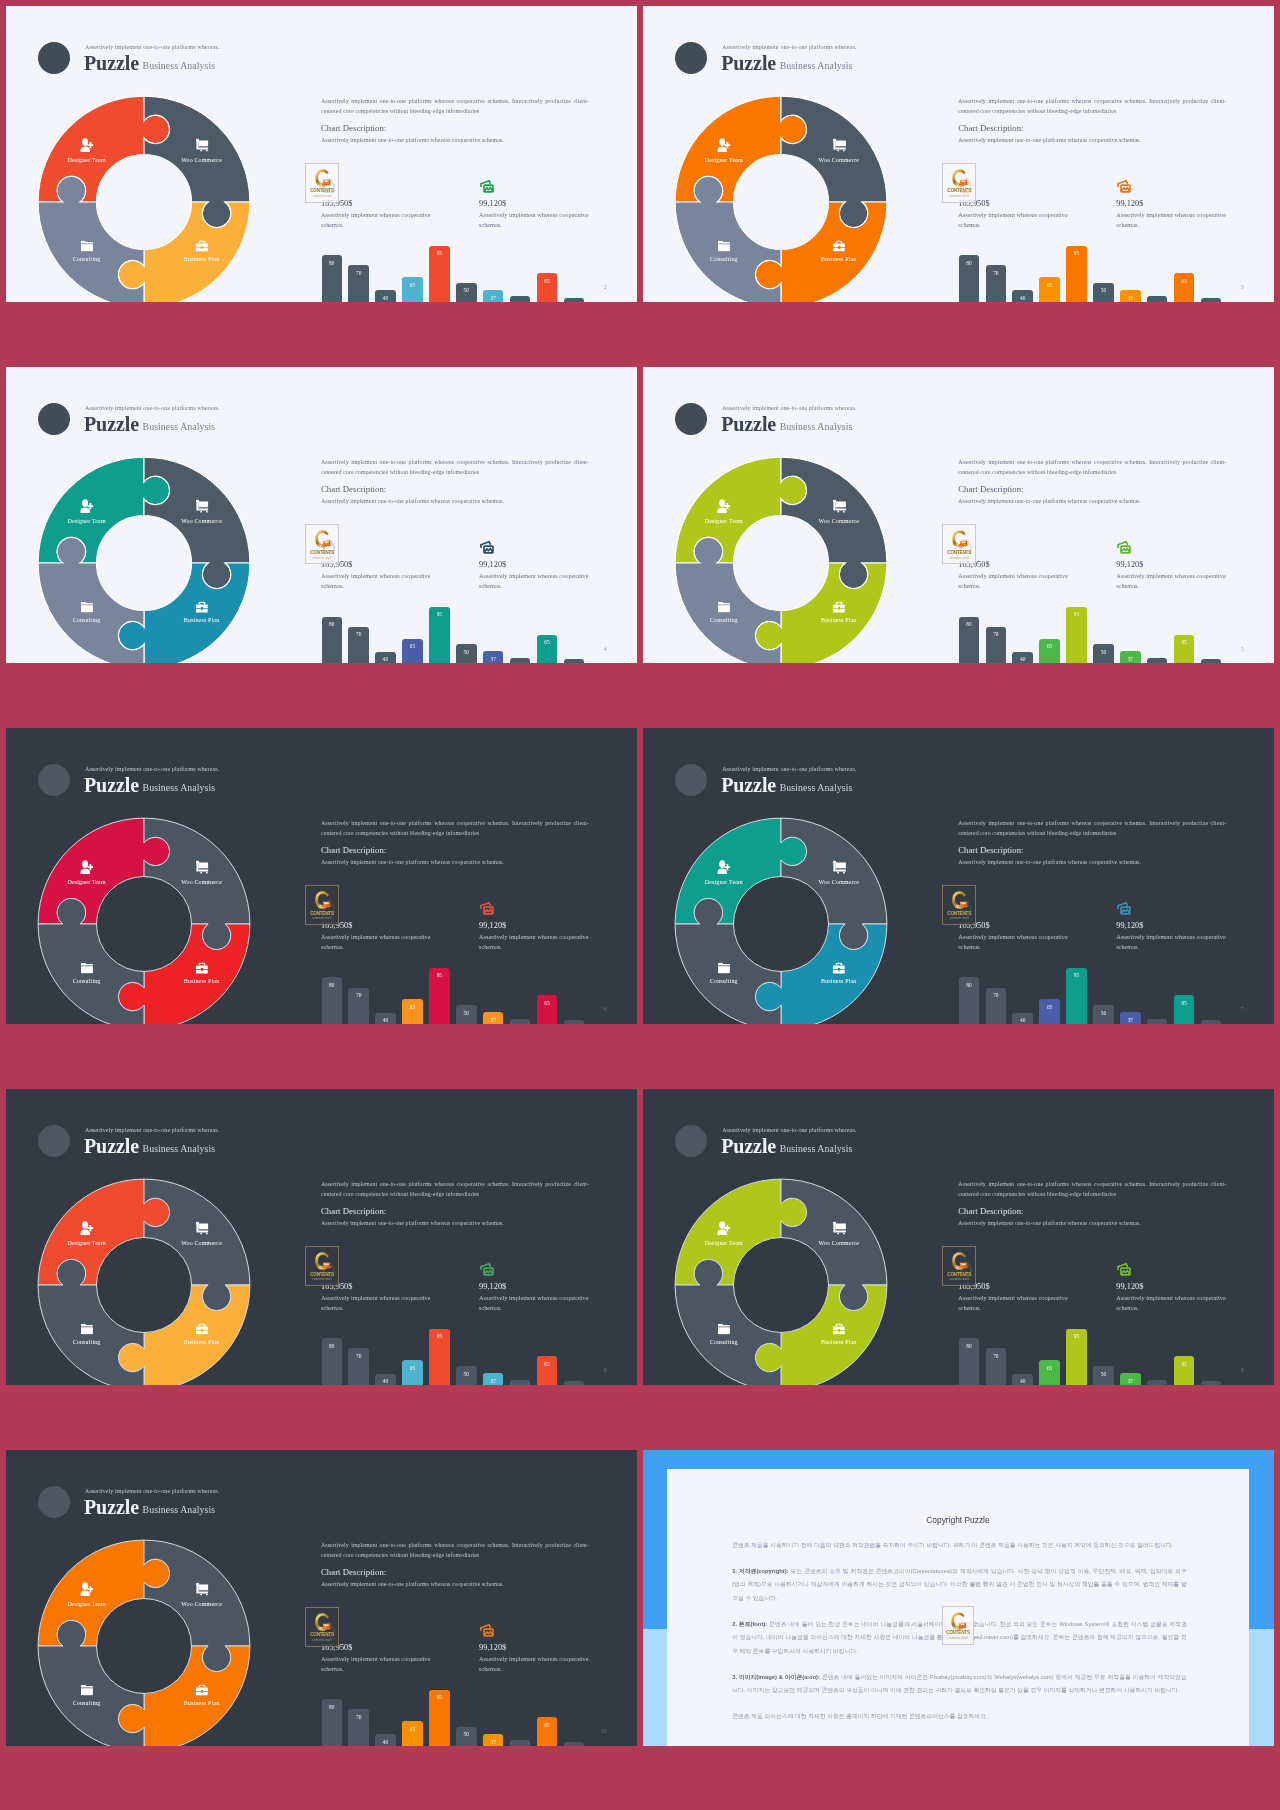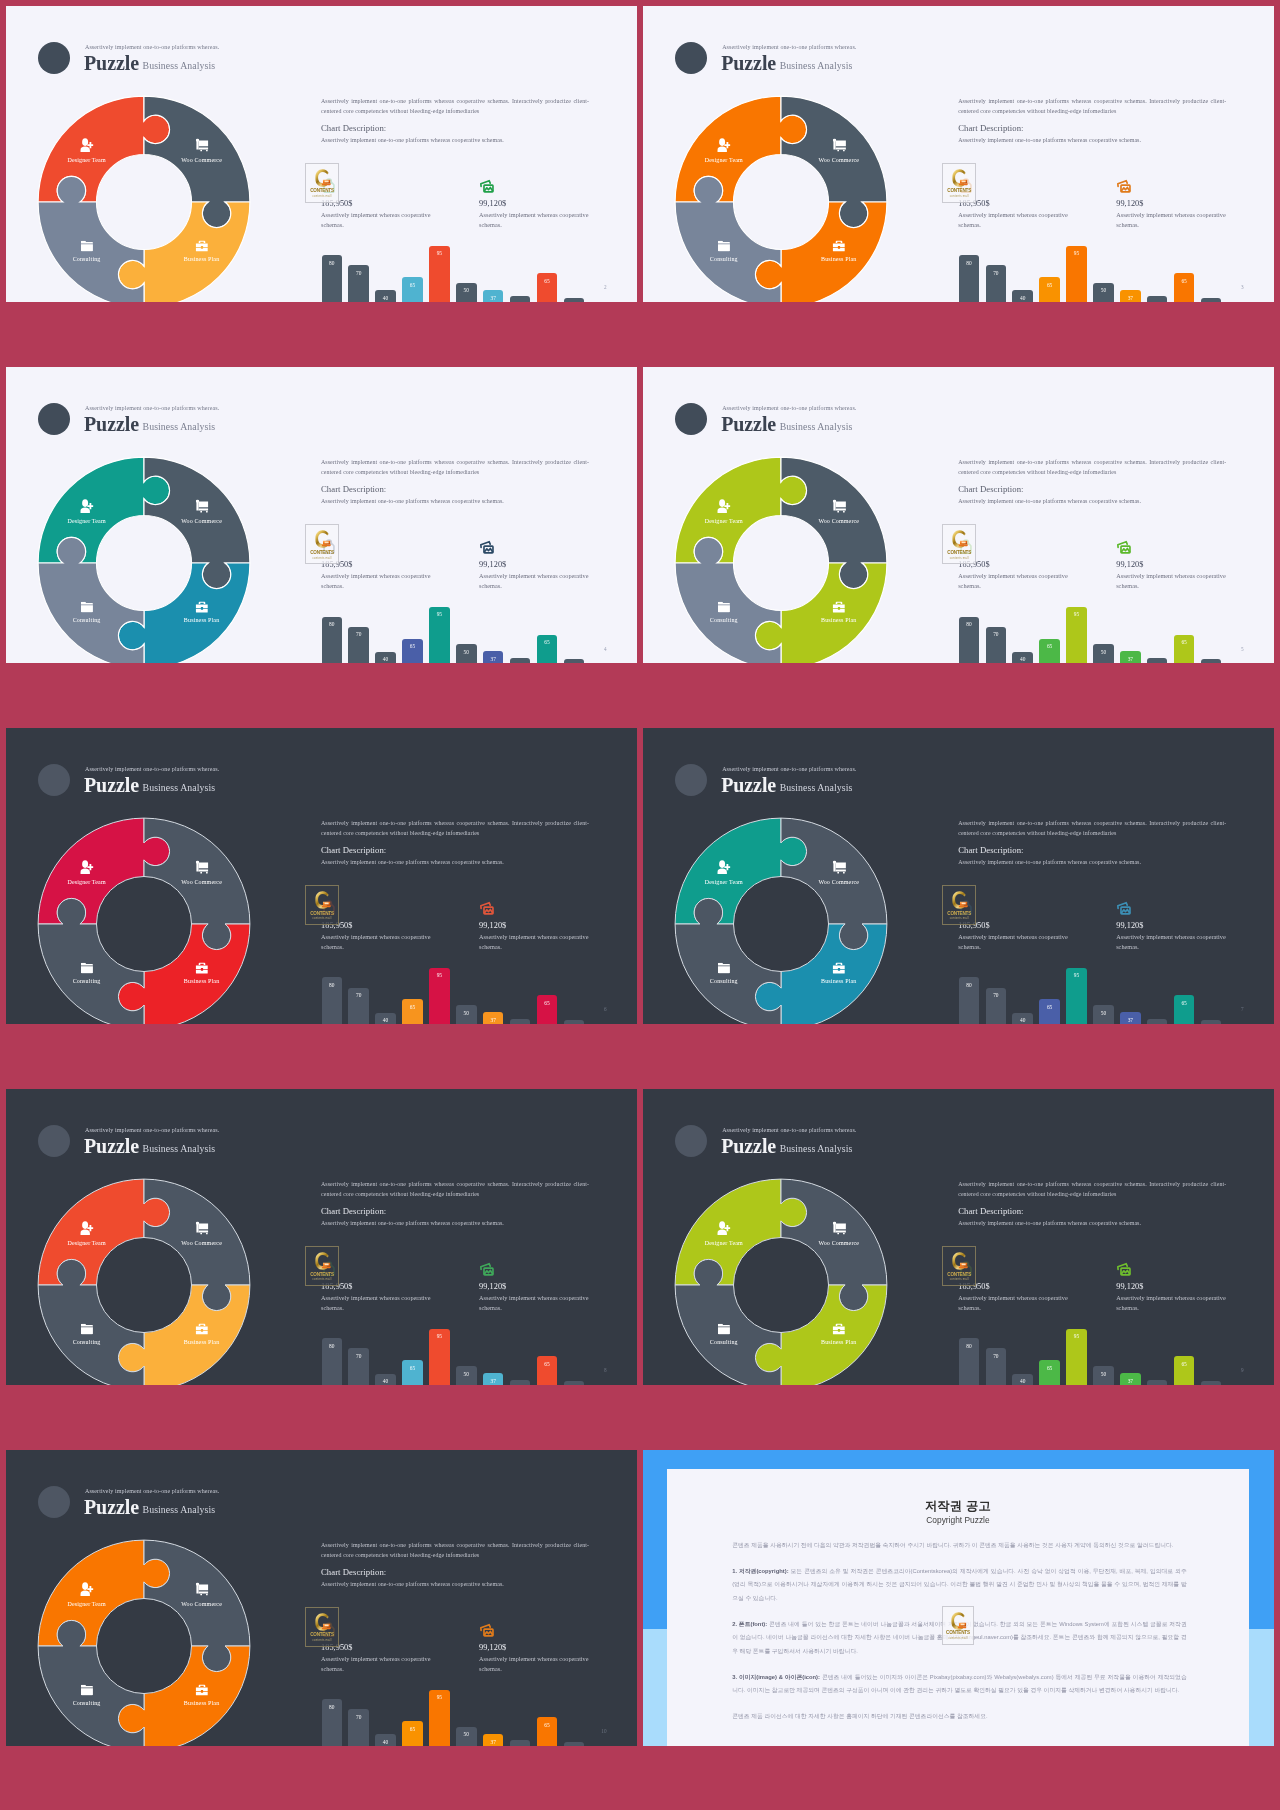--- a/index.html
+++ b/index.html
@@ -1117,21 +1117,20 @@
             <path d="M16.4 32.0h21.0l-2.8 3.8H18.6z" fill="#e8701b"></path>
           </svg></div>
         <div class="wmt">CONTENTS</div>
         <div class="wmt2">contents mall</div>
       </div>
     </section>
     <section class="slide cpslide" style="left:643.2px;top:1450.0px">
       <div class="cp">
         <div class="band"></div>
         <div class="sheet">
-          <h1>저작권 공고</h1>
           <h2>Copyright Puzzle</h2>
           <div class="ctext">
             <p>콘텐츠 제품을 사용하시기 전에 다음의 약관과 저작권법을 숙지하여 주시기 바랍니다. 귀하가 이 콘텐츠 제품을 사용하는 것은 사용자 계약에 동의하신 것으로 알려드립니다.</p>
             <p><b>1. 저작권(copyright): </b><span>모든 콘텐츠의 소유 및 저작권은 콘텐츠코리아(Contentskorea)의 제작사에게 있습니다. 사전 승낙 없이 상업적 이용, 무단전재, 배포, 복제, 임의대로 외주(영리 목적)으로 이용하시거나 제삼자에게 이용하게 하시는 것은 금지되어 있습니다. 이러한 불법 행위 발견 시 준엄한 민사 및 형사상의 책임을 물을 수 있으며, 법적인 제재를 받으실 수 있습니다.</span></p>
             <p><b>2. 폰트(font): </b><span>콘텐츠 내에 들어 있는 한글 폰트는 네이버 나눔글꼴과 서울서체이며 저작권이 없습니다. 한글 외의 모든 폰트는 Windows System에 포함된 시스템 글꼴로 저작권이 없습니다. 네이버 나눔글꼴 라이선스에 대한 자세한 사항은 네이버 나눔글꼴 홈페이지(hangeul.naver.com)를 참조하세요. 폰트는 콘텐츠와 함께 제공되지 않으므로, 필요할 경우 해당 폰트를 구입하셔서 사용하시기 바랍니다.</span></p>
             <p><b>3. 이미지(image) &amp; 아이콘(icon): </b><span>콘텐츠 내에 들어있는 이미지와 아이콘은 Pixabay(pixabay.com)와 Webalys(webalys.com) 등에서 제공된 무료 저작물을 이용하여 제작되었습니다. 이미지는 참고로만 제공되며 콘텐츠의 구성품이 아니며 이에 관한 권리는 귀하가 별도로 확인하실 필요가 있을 경우 이미지를 삭제하거나 변경하여 사용하시기 바랍니다.</span></p>
             <p>콘텐츠 제품 라이선스에 대한 자세한 사항은 홈페이지 하단에 기재된 콘텐츠라이선스를 참조하세요.</p>
           </div>
           <div class="wm cwm" style="">
             <div class="wmc"><svg viewBox="0 0 36 40" width="17.5" height="19.4">

